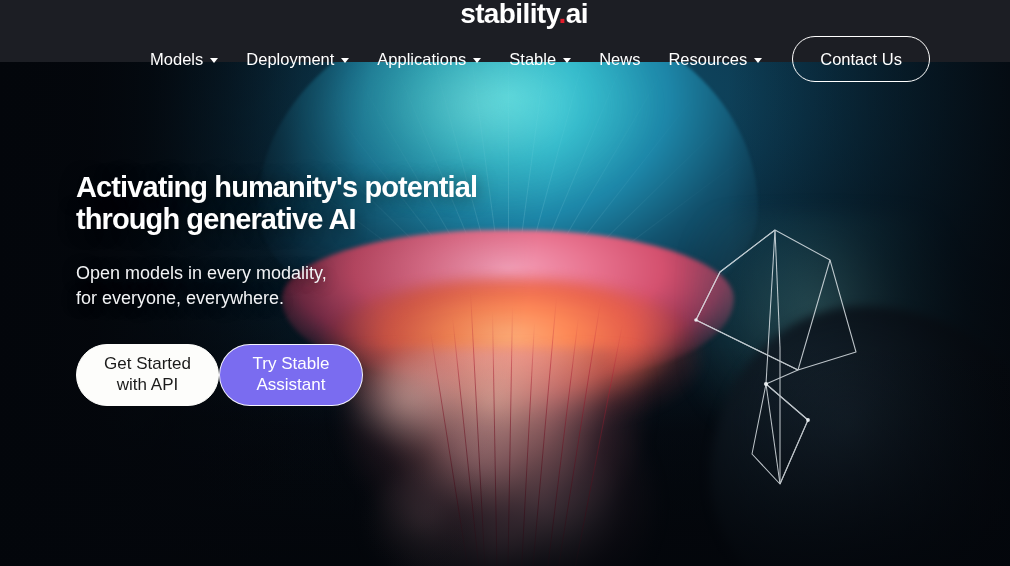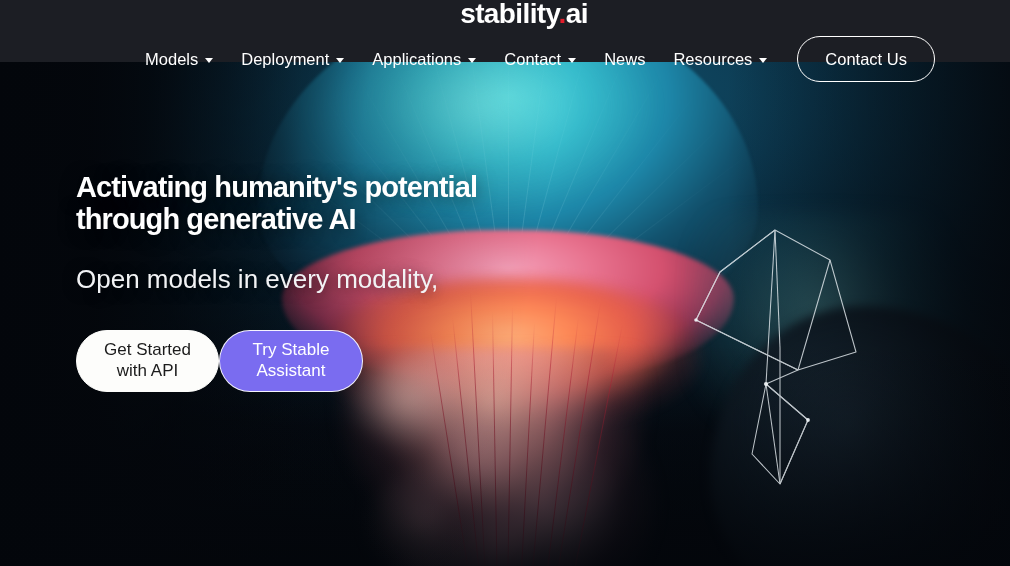--- a/index.html
+++ b/index.html
@@ -213,21 +213,21 @@
     font-size:29px;
     line-height:1.09;
     font-weight:700;
     letter-spacing:-0.9px;
     text-shadow:0 2px 18px rgba(0,0,0,0.55);
     max-width:620px;
   }
   .subhead {
     margin-top:26px;
     color:#f2f3f5;
-    font-size:26px;
+    font-size:18px;
     line-height:1.40;
     font-weight:400;
     text-shadow:0 2px 14px rgba(0,0,0,0.60);
   }
   .cta-row {
     margin-top:32px;
     display:flex; align-items:center; 
   }
   .btn {
     border-radius:999px;
@@ -331,20 +331,21 @@
       </g>
     </svg>
 
     <div class="hero-content">
       <h1 class="headline">
         <span>Activating humanity's potential</span><br>
         <span>through generative AI</span>
       </h1>
       <p class="subhead">
         <span>Open models in every modality,</span><br>
+        <span>for everyone, everywhere.</span>
       </p>
       <div class="cta-row">
         <div class="btn btn-light">Get Started
 with API</div>
         <div class="btn btn-purple">Try Stable
 Assistant</div>
       </div>
     </div>
   </div>
 
@@ -358,21 +359,21 @@
       </div>
       <div class="nav-item">
         <span>Deployment</span>
         <span class="caret"></span>
       </div>
       <div class="nav-item">
         <span>Applications</span>
         <span class="caret"></span>
       </div>
       <div class="nav-item">
-        <span>Contact</span>
+        <span>Stable</span>
         <span class="caret"></span>
       </div>
       <div class="nav-item">
         <span>News</span>
       </div>
       <div class="nav-item">
         <span>Resources</span>
         <span class="caret"></span>
       </div>
       <div class="contact-btn">Contact Us</div>

